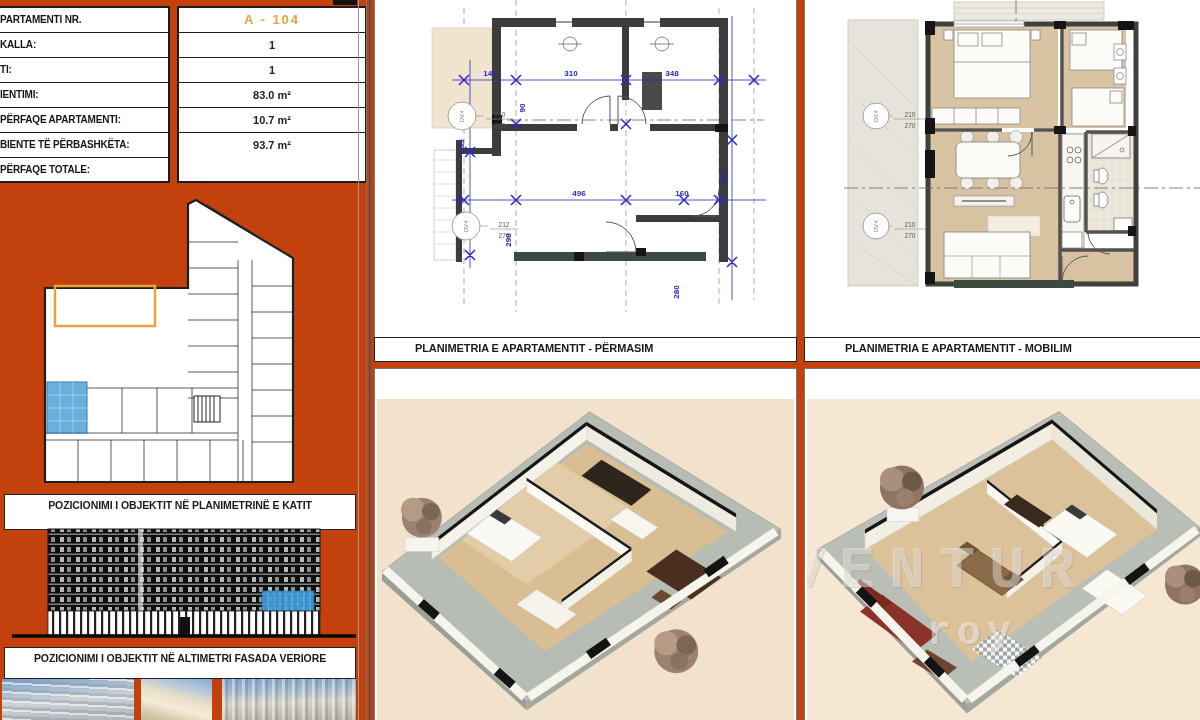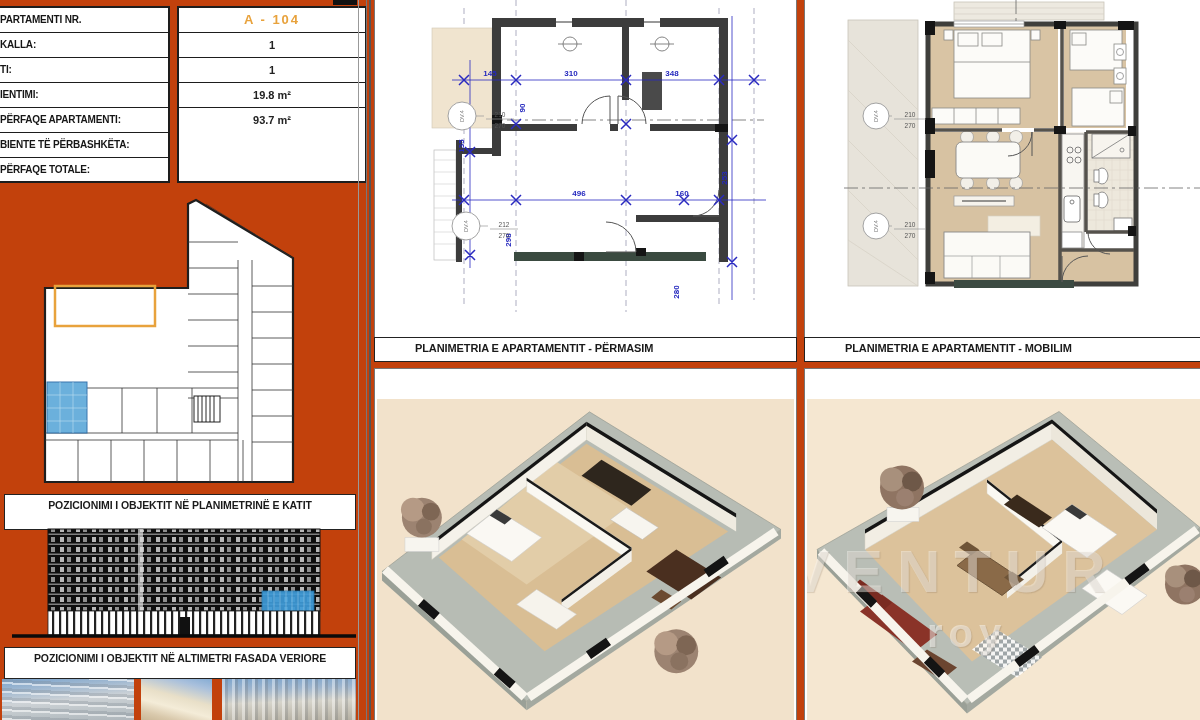--- a/index.html
+++ b/index.html
@@ -28,21 +28,21 @@
   .dimtext{fill:#2428BE;font-size:8px;font-weight:bold;}
   .tagnum{fill:#555;font-size:6.5px;}
   .tagcode{fill:#777;font-size:5.5px;}
   .grid{stroke:#8A8AA6;stroke-width:0.7;stroke-dasharray:6 4;fill:none;}
   .axis{stroke:#666;stroke-width:0.8;stroke-dasharray:14 4 3 4;fill:none;}
   .dimline{stroke:#2A2AC0;stroke-width:0.8;fill:none;}
   .dimcross{stroke:#2A2AC0;stroke-width:1.5;fill:none;}
   .doorarc{stroke:#555;stroke-width:1;fill:none;}
   
   .wm{position:absolute;font-weight:bold;color:rgba(250,248,243,0.42);
-      text-shadow:1px 1px 1px rgba(100,80,60,0.18);white-space:nowrap;pointer-events:none;}
+      text-shadow:1px 1px 1px rgba(100,80,60,0.18);white-space:nowrap;pointer-events:none;font-family:Liberation Mono, monospace;}
   
   .photo{position:absolute;top:679px;height:41px;}
 </style>
 </head>
 <body>
 
 <div id="screen">
 
   <div class="abs" style="left:333px;top:0;width:24px;height:5px;background:#111;"></div>
 
@@ -53,21 +53,22 @@
     <div class="trow tlabel">IENTIMI:</div>
     <div class="trow tlabel">PËRFAQE APARTAMENTI:</div>
     <div class="trow tlabel">BIENTE TË PËRBASHKËTA:</div>
     <div class="trow tlabel">PËRFAQE TOTALE:</div>
   </div>
 
   <div class="tbox" style="left:177px;top:6px;width:190px;height:177px;">
     <div class="trow tvalue accent" style="color:#E8A23C;">A - 104</div>
     <div class="trow tvalue">1</div>
     <div class="trow tvalue">1</div>
-    <div class="trow tvalue">19.8 m²</div>
+    <div class="trow tvalue">83.0 m²</div>
+    <div class="trow tvalue">10.7 m²</div>
     <div class="trow tvalue">93.7 m²</div>
   </div>
 
   <svg class="abs" style="left:10px;top:190px;" width="350" height="300" viewBox="0 0 350 300">
     <path d="M35,98 H178 V14 L186,10 L283,68 V292 H35 Z" fill="#ffffff" stroke="#1e1e1e" stroke-width="2.2"></path>
     <g stroke="#333" stroke-width="0.8" fill="none">
       <path d="M228,70V292 M242,70V292"></path>
       <path d="M178,52H228 M178,78H228 M178,104H228 M178,130H228 M178,156H228 M178,182H228 M178,208H228"></path>
       <path d="M242,96H283 M242,122H283 M242,148H283 M242,174H283 M242,200H283 M242,226H283 M242,252H283"></path>
       <path d="M77,198H228 M35,243H228 M35,250H228"></path>

